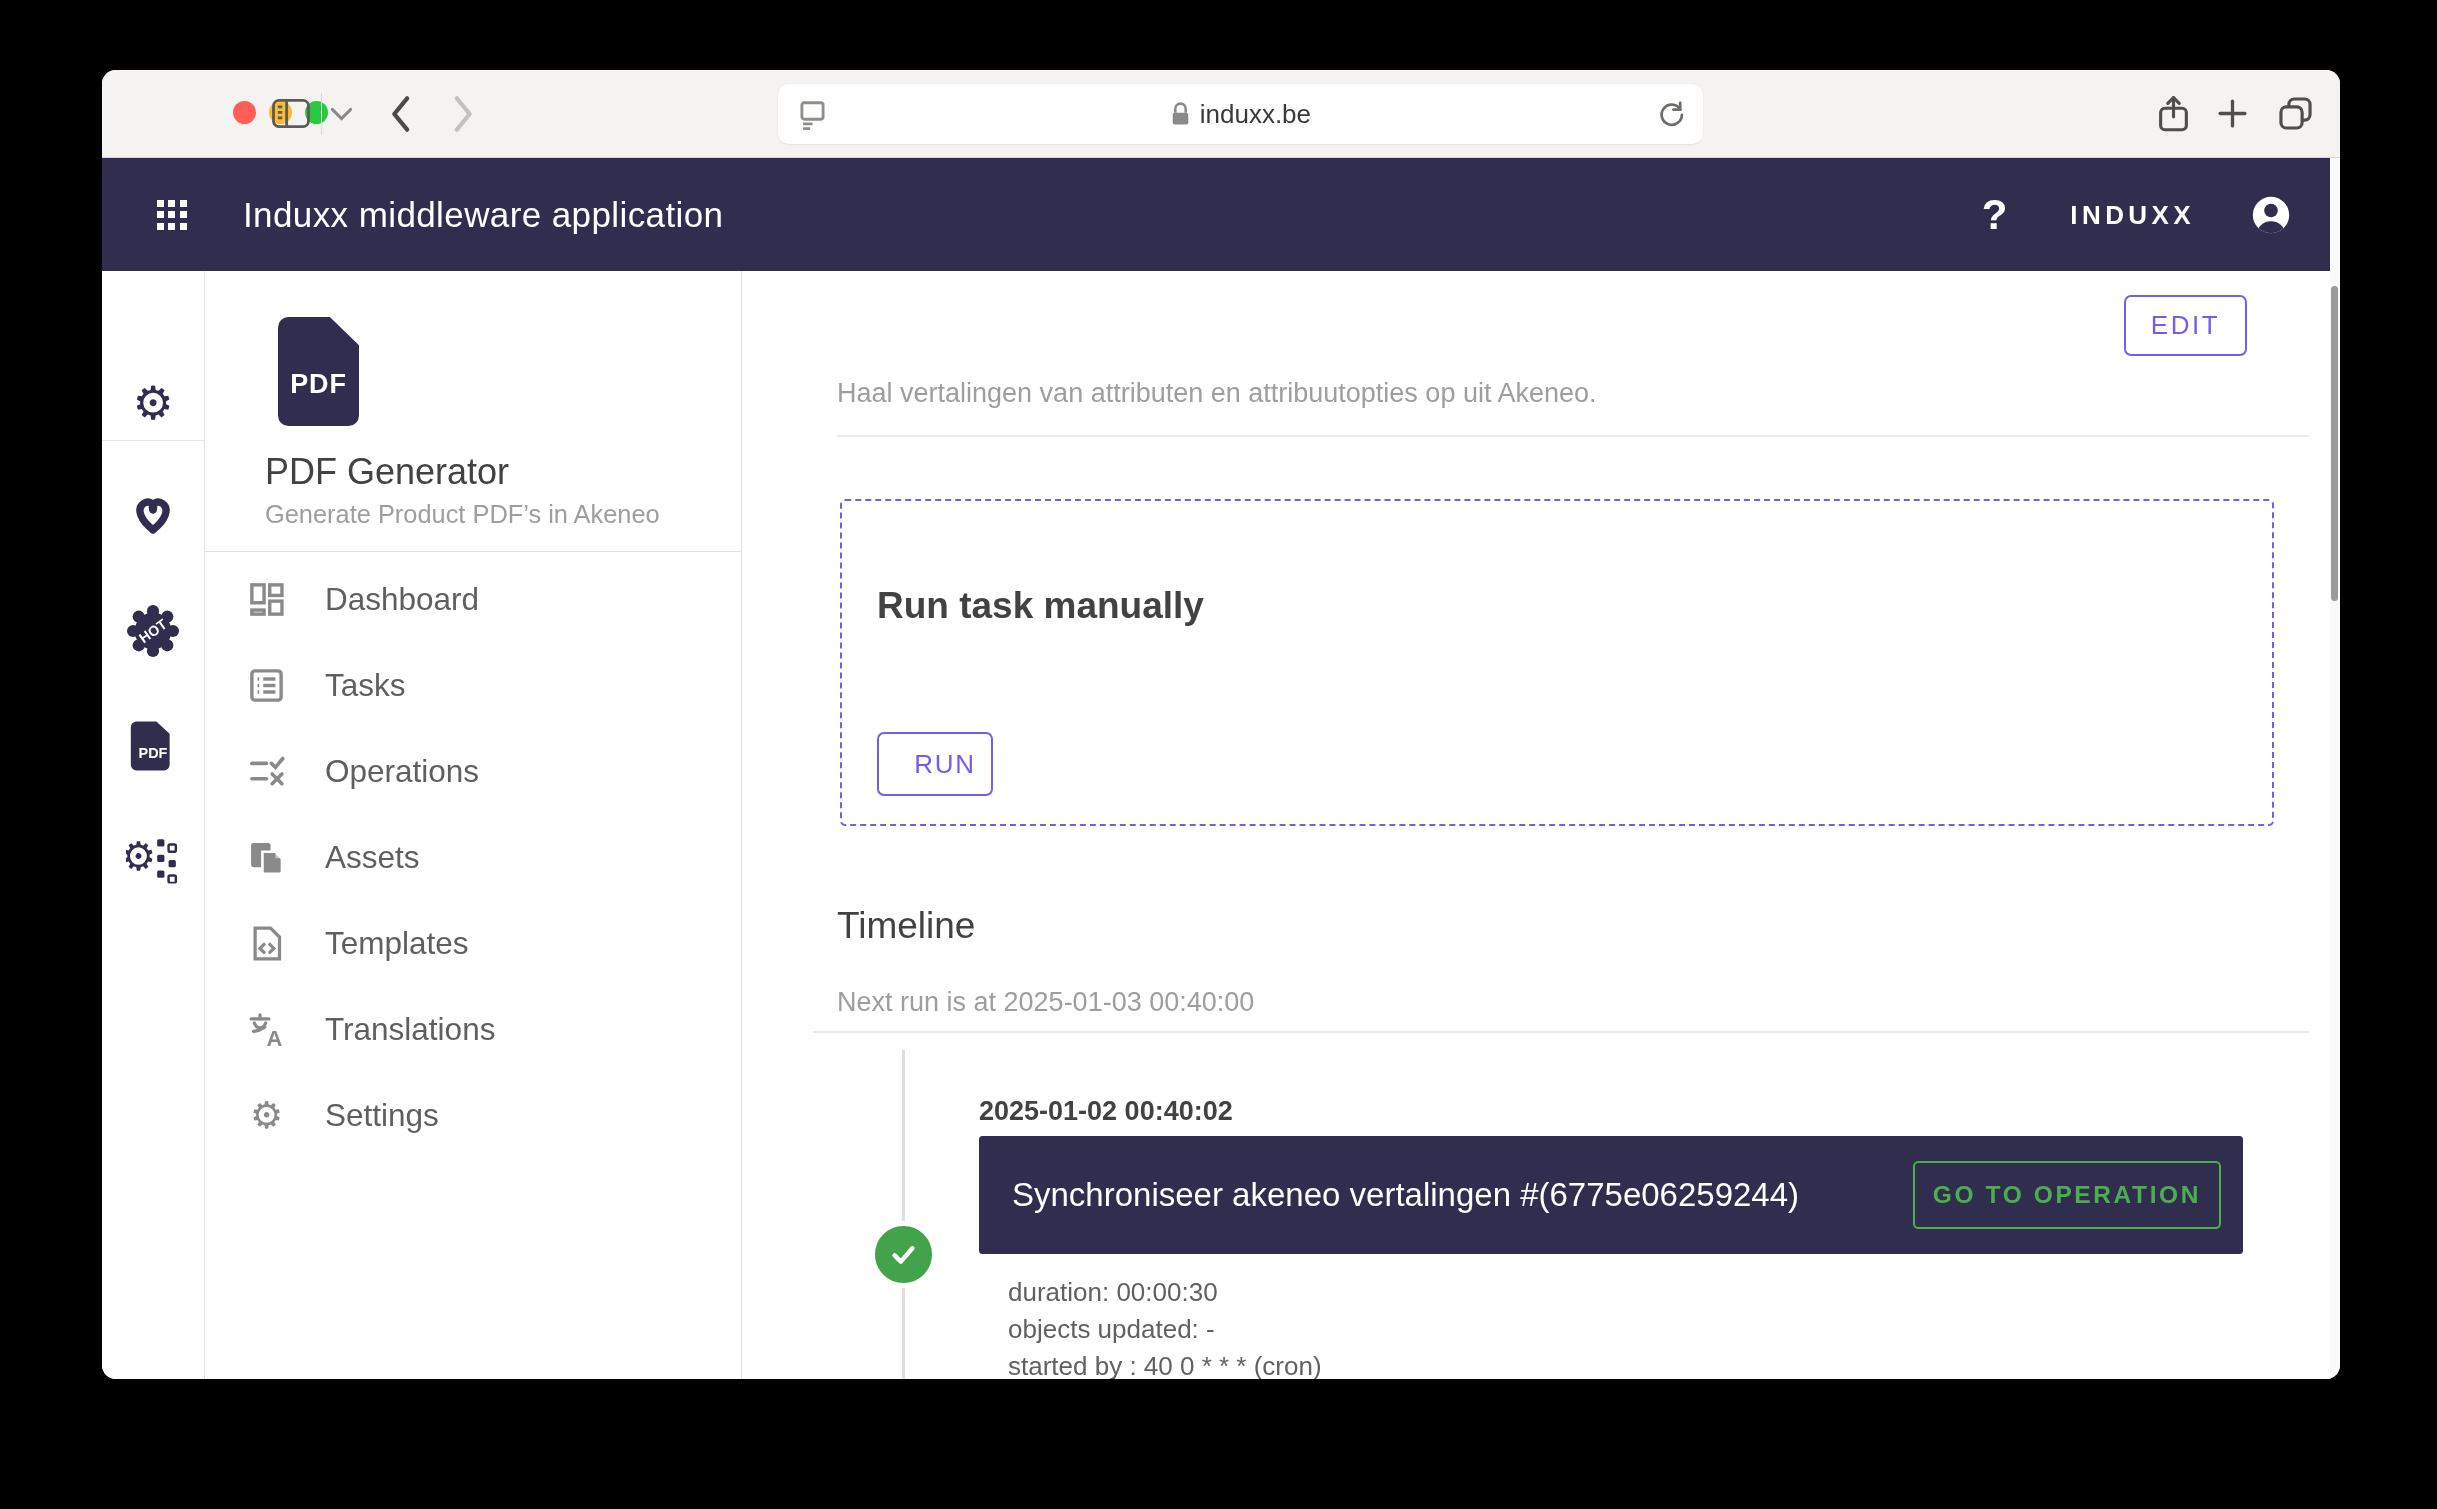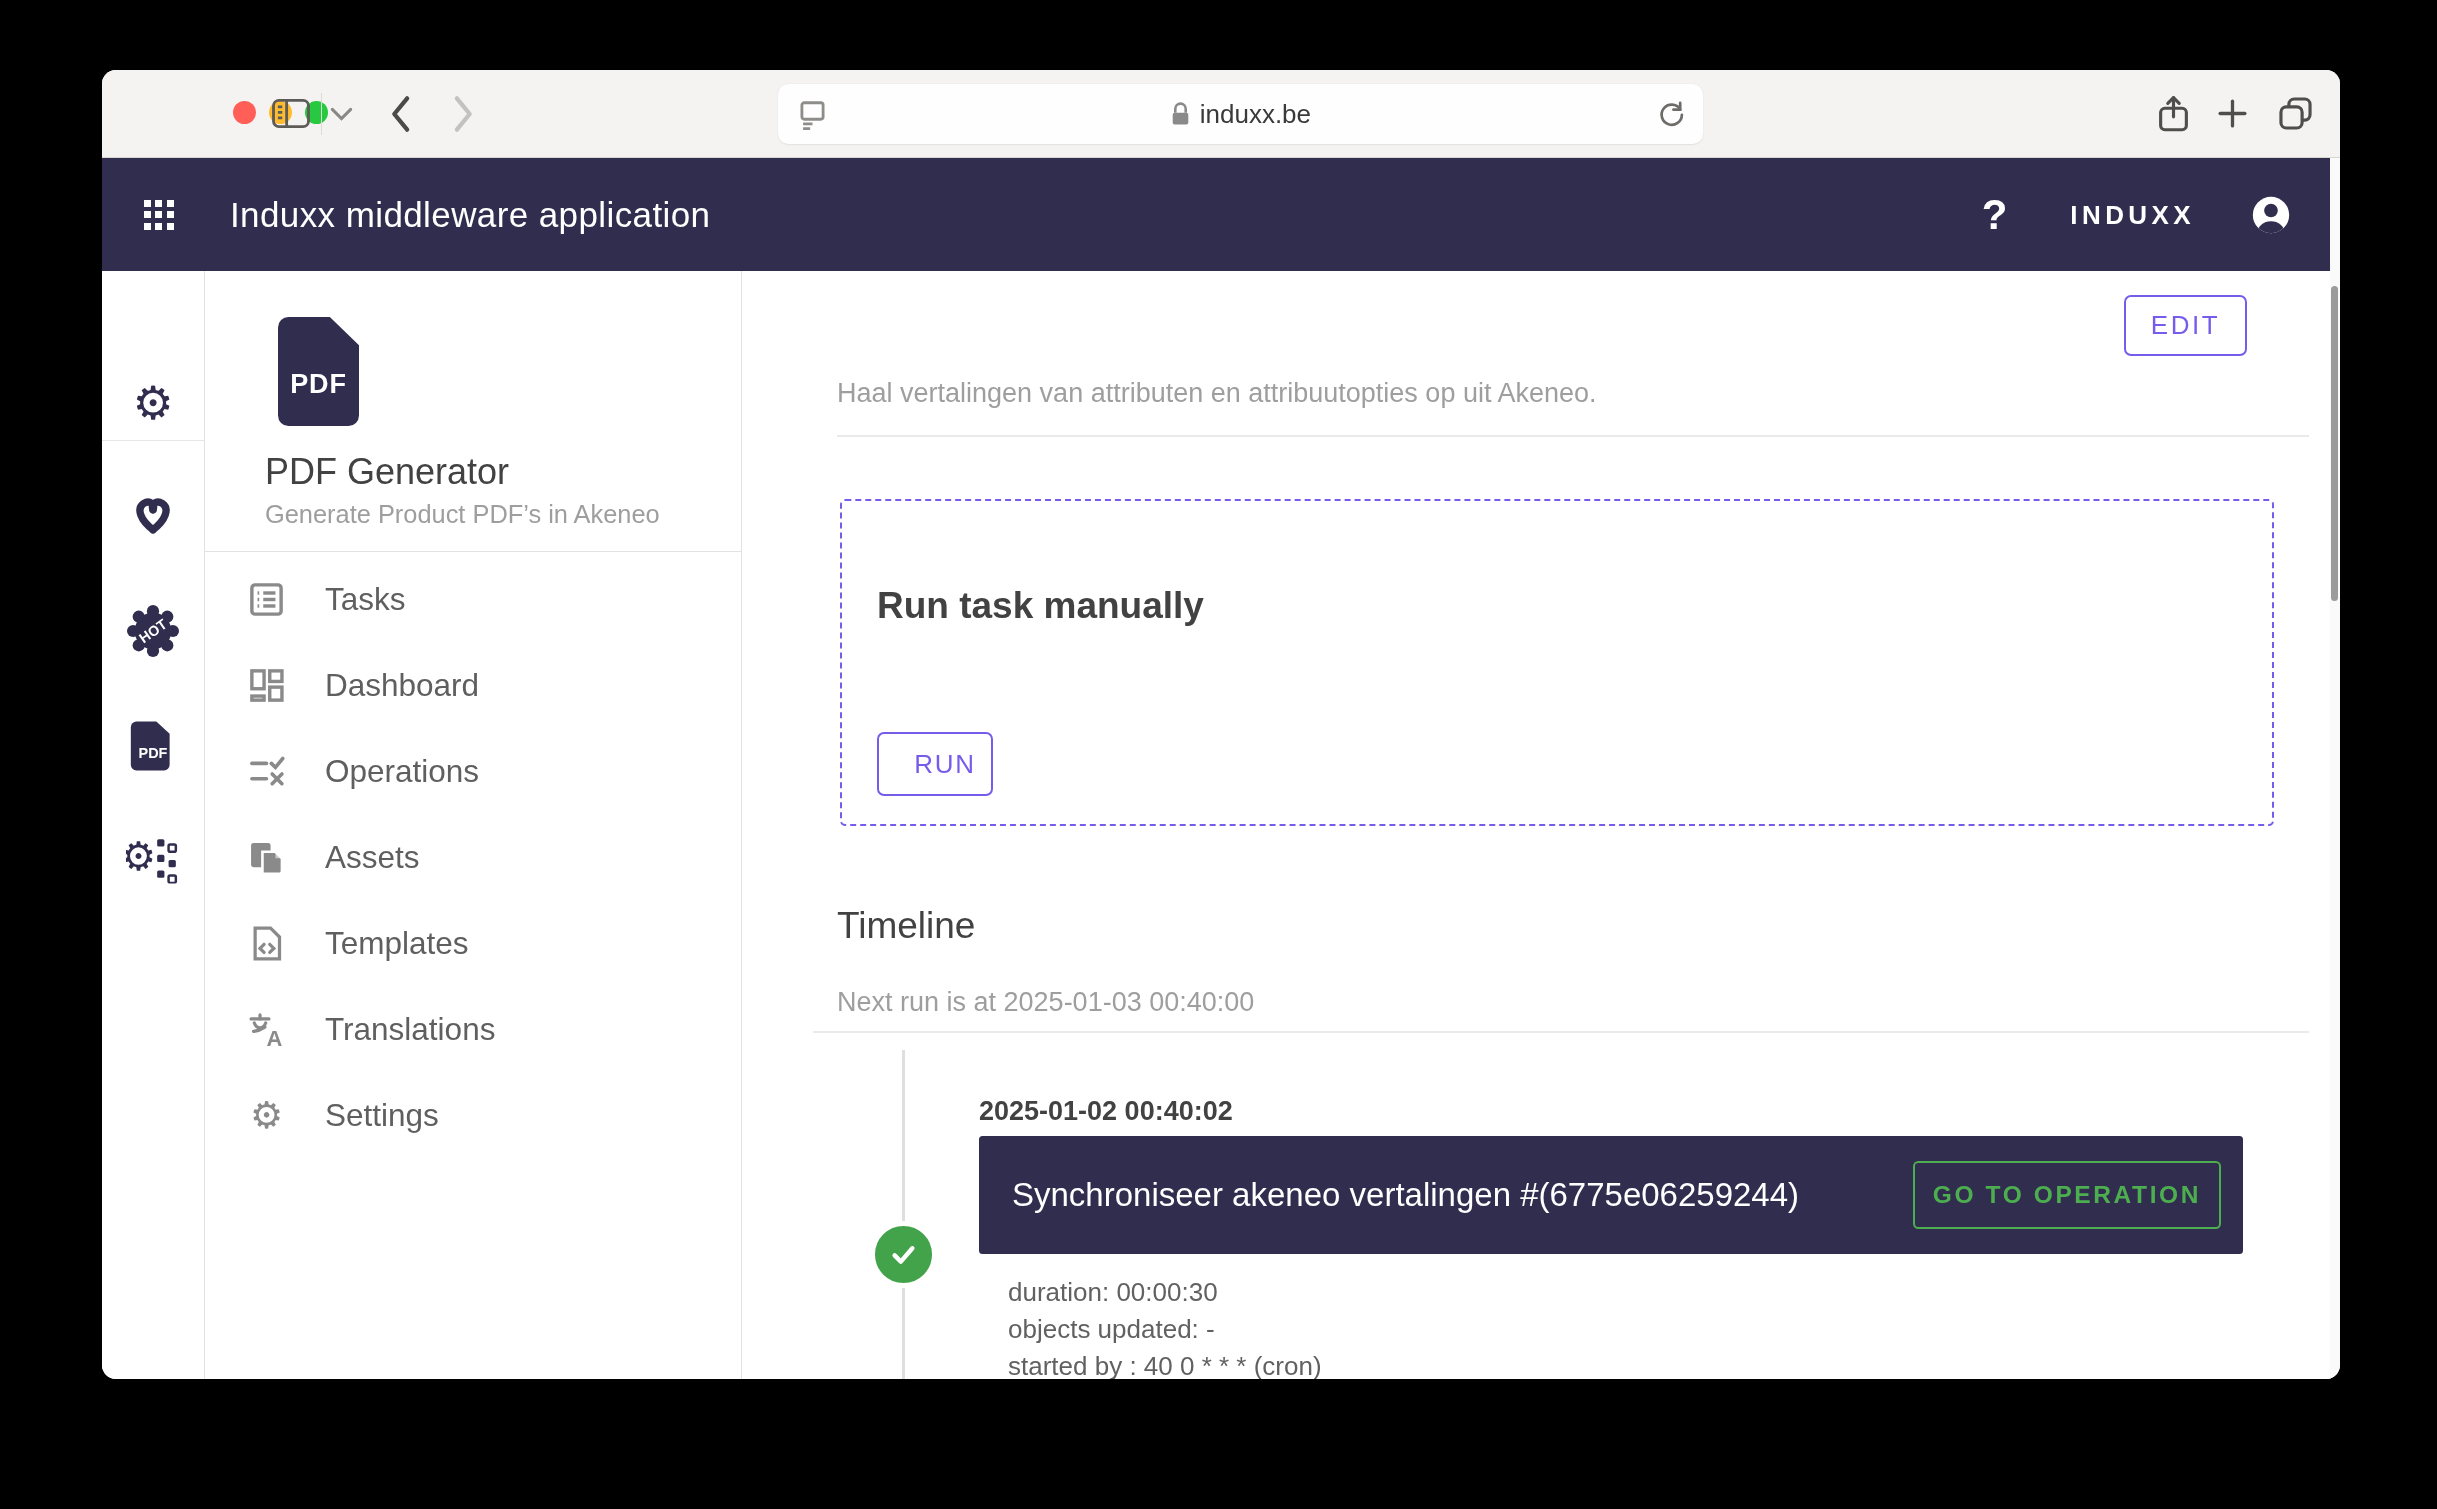--- a/index.html
+++ b/index.html
@@ -19,21 +19,21 @@
   .tl.red{left:131px;background:#ff5f57;}
   .tl.yellow{left:167px;background:#febc2e;}
   .tl.green{left:203px;background:#28c840;}
   .chrome-ic{position:absolute;top:12.3px;height:63px;display:flex;align-items:center;color:#5d5b58;}
   .chrome-sep{position:absolute;left:219px;top:23px;width:0.9px;height:42px;background:#dcdad6;}
   .urlbar{position:absolute;left:676px;top:14px;width:925px;height:60px;background:#fefefe;border-radius:10.5px;box-shadow:0 0.9px 1.8px rgba(0,0,0,.08);display:flex;align-items:center;justify-content:center;color:#3a3a3a;font-size:26px;}
   .urlbar .lock{margin-right:8.8px;display:flex;}
   .reader-ic{position:absolute;left:17.5px;top:14px;color:#8f8d89;}
   .reload-ic{position:absolute;right:15.8px;top:15px;color:#6e6c68;}
   
-  .appbar{position:absolute;left:0;top:88px;width:2229px;height:114px;background:var(--header-bg);display:flex;align-items:center;color:#fff;}
+  .appbar{position:absolute;left:0;top:88px;width:2229px;height:114px;background:var(--header-bg);display:flex;align-items:center;color:#fff;padding-left:13px;}
   .grid-ic{margin-left:42px;width:30px;height:30px;display:grid;grid-template-columns:repeat(3,7px);grid-template-rows:repeat(3,7px);gap:4.4px;}
   .grid-ic span{background:#fff;}
   .app-title{margin-left:56px;font-size:35px;font-weight:400;letter-spacing:0.4px;}
   .appbar-right{margin-left:auto;display:flex;align-items:center;}
   .help-q{font-size:42px;font-weight:700;margin-right:63px;cursor:default;}
   .acct-name{font-size:26px;font-weight:700;letter-spacing:4.4px;margin-right:56px;}
   .avatar{width:40px;height:40px;margin-right:40px;}
   
   .body{position:absolute;left:0;top:201px;width:2229px;height:1108px;display:flex;background:#fff;}
   .rail{width:103px;border-right:0.9px solid #e4e2e0;position:relative;color:var(--header-bg);}
@@ -240,44 +240,44 @@
           <b>PDF</b>
         </div>
         <div class="sb-title">PDF Generator</div>
         <div class="sb-sub">Generate Product PDF’s in Akeneo</div>
         <div class="sb-div"></div>
 
         <div class="menu">
           <div class="mrow">
             <span class="mic">
               <svg viewBox="0 0 24 24" width="39" height="39" fill="none" stroke="currentColor" stroke-width="2.1">
+                <rect x="3" y="3" width="7.5" height="11"></rect>
+                  <rect x="14" y="3" width="7.5" height="6.5"></rect>
+                <rect x="3" y="18.5" width="7.5" height="2.5"></rect>
+                  <rect x="14" y="13" width="7.5" height="8"></rect>
+              </svg>
+            </span>
+            <span class="mlabel">Dashboard</span>
+          </div>
+          <div class="mrow">
+            <span class="mic">
+              <svg viewBox="0 0 24 24" width="39" height="39" fill="none" stroke="currentColor" stroke-width="2.1">
                 <rect x="3" y="3" width="18" height="18" rx="2"></rect>
                 <line x1="10" y1="8" x2="17.5" y2="8"></line>
                   <line x1="10" y1="12" x2="17.5" y2="12"></line>
                   <line x1="10" y1="16" x2="17.5" y2="16"></line>
                 <line x1="6.5" y1="8" x2="7.5" y2="8"></line>
                   <line x1="6.5" y1="12" x2="7.5" y2="12"></line>
                   <line x1="6.5" y1="16" x2="7.5" y2="16"></line>
               </svg>
             </span>
             <span class="mlabel">Tasks</span>
           </div>
           <div class="mrow">
             <span class="mic">
-              <svg viewBox="0 0 24 24" width="39" height="39" fill="none" stroke="currentColor" stroke-width="2.1">
-                <rect x="3" y="3" width="7.5" height="11"></rect>
-                  <rect x="14" y="3" width="7.5" height="6.5"></rect>
-                <rect x="3" y="18.5" width="7.5" height="2.5"></rect>
-                  <rect x="14" y="13" width="7.5" height="8"></rect>
-              </svg>
-            </span>
-            <span class="mlabel">Dashboard</span>
-          </div>
-          <div class="mrow">
-            <span class="mic">
               <svg viewBox="0 0 24 24" width="39" height="39" fill="none" stroke="currentColor" stroke-width="2.2" stroke-linecap="round">
                 <line x1="3" y1="7" x2="12" y2="7"></line>
                   <line x1="3" y1="16.5" x2="12" y2="16.5"></line>
                 <path d="M15 7 l2.5 2.5 L22 4"></path>
                 <path d="M15.5 13.5 l6 6 M21.5 13.5 l-6 6"></path>
               </svg>
             </span>
             <span class="mlabel">Operations</span>
           </div>
           <div class="mrow">

